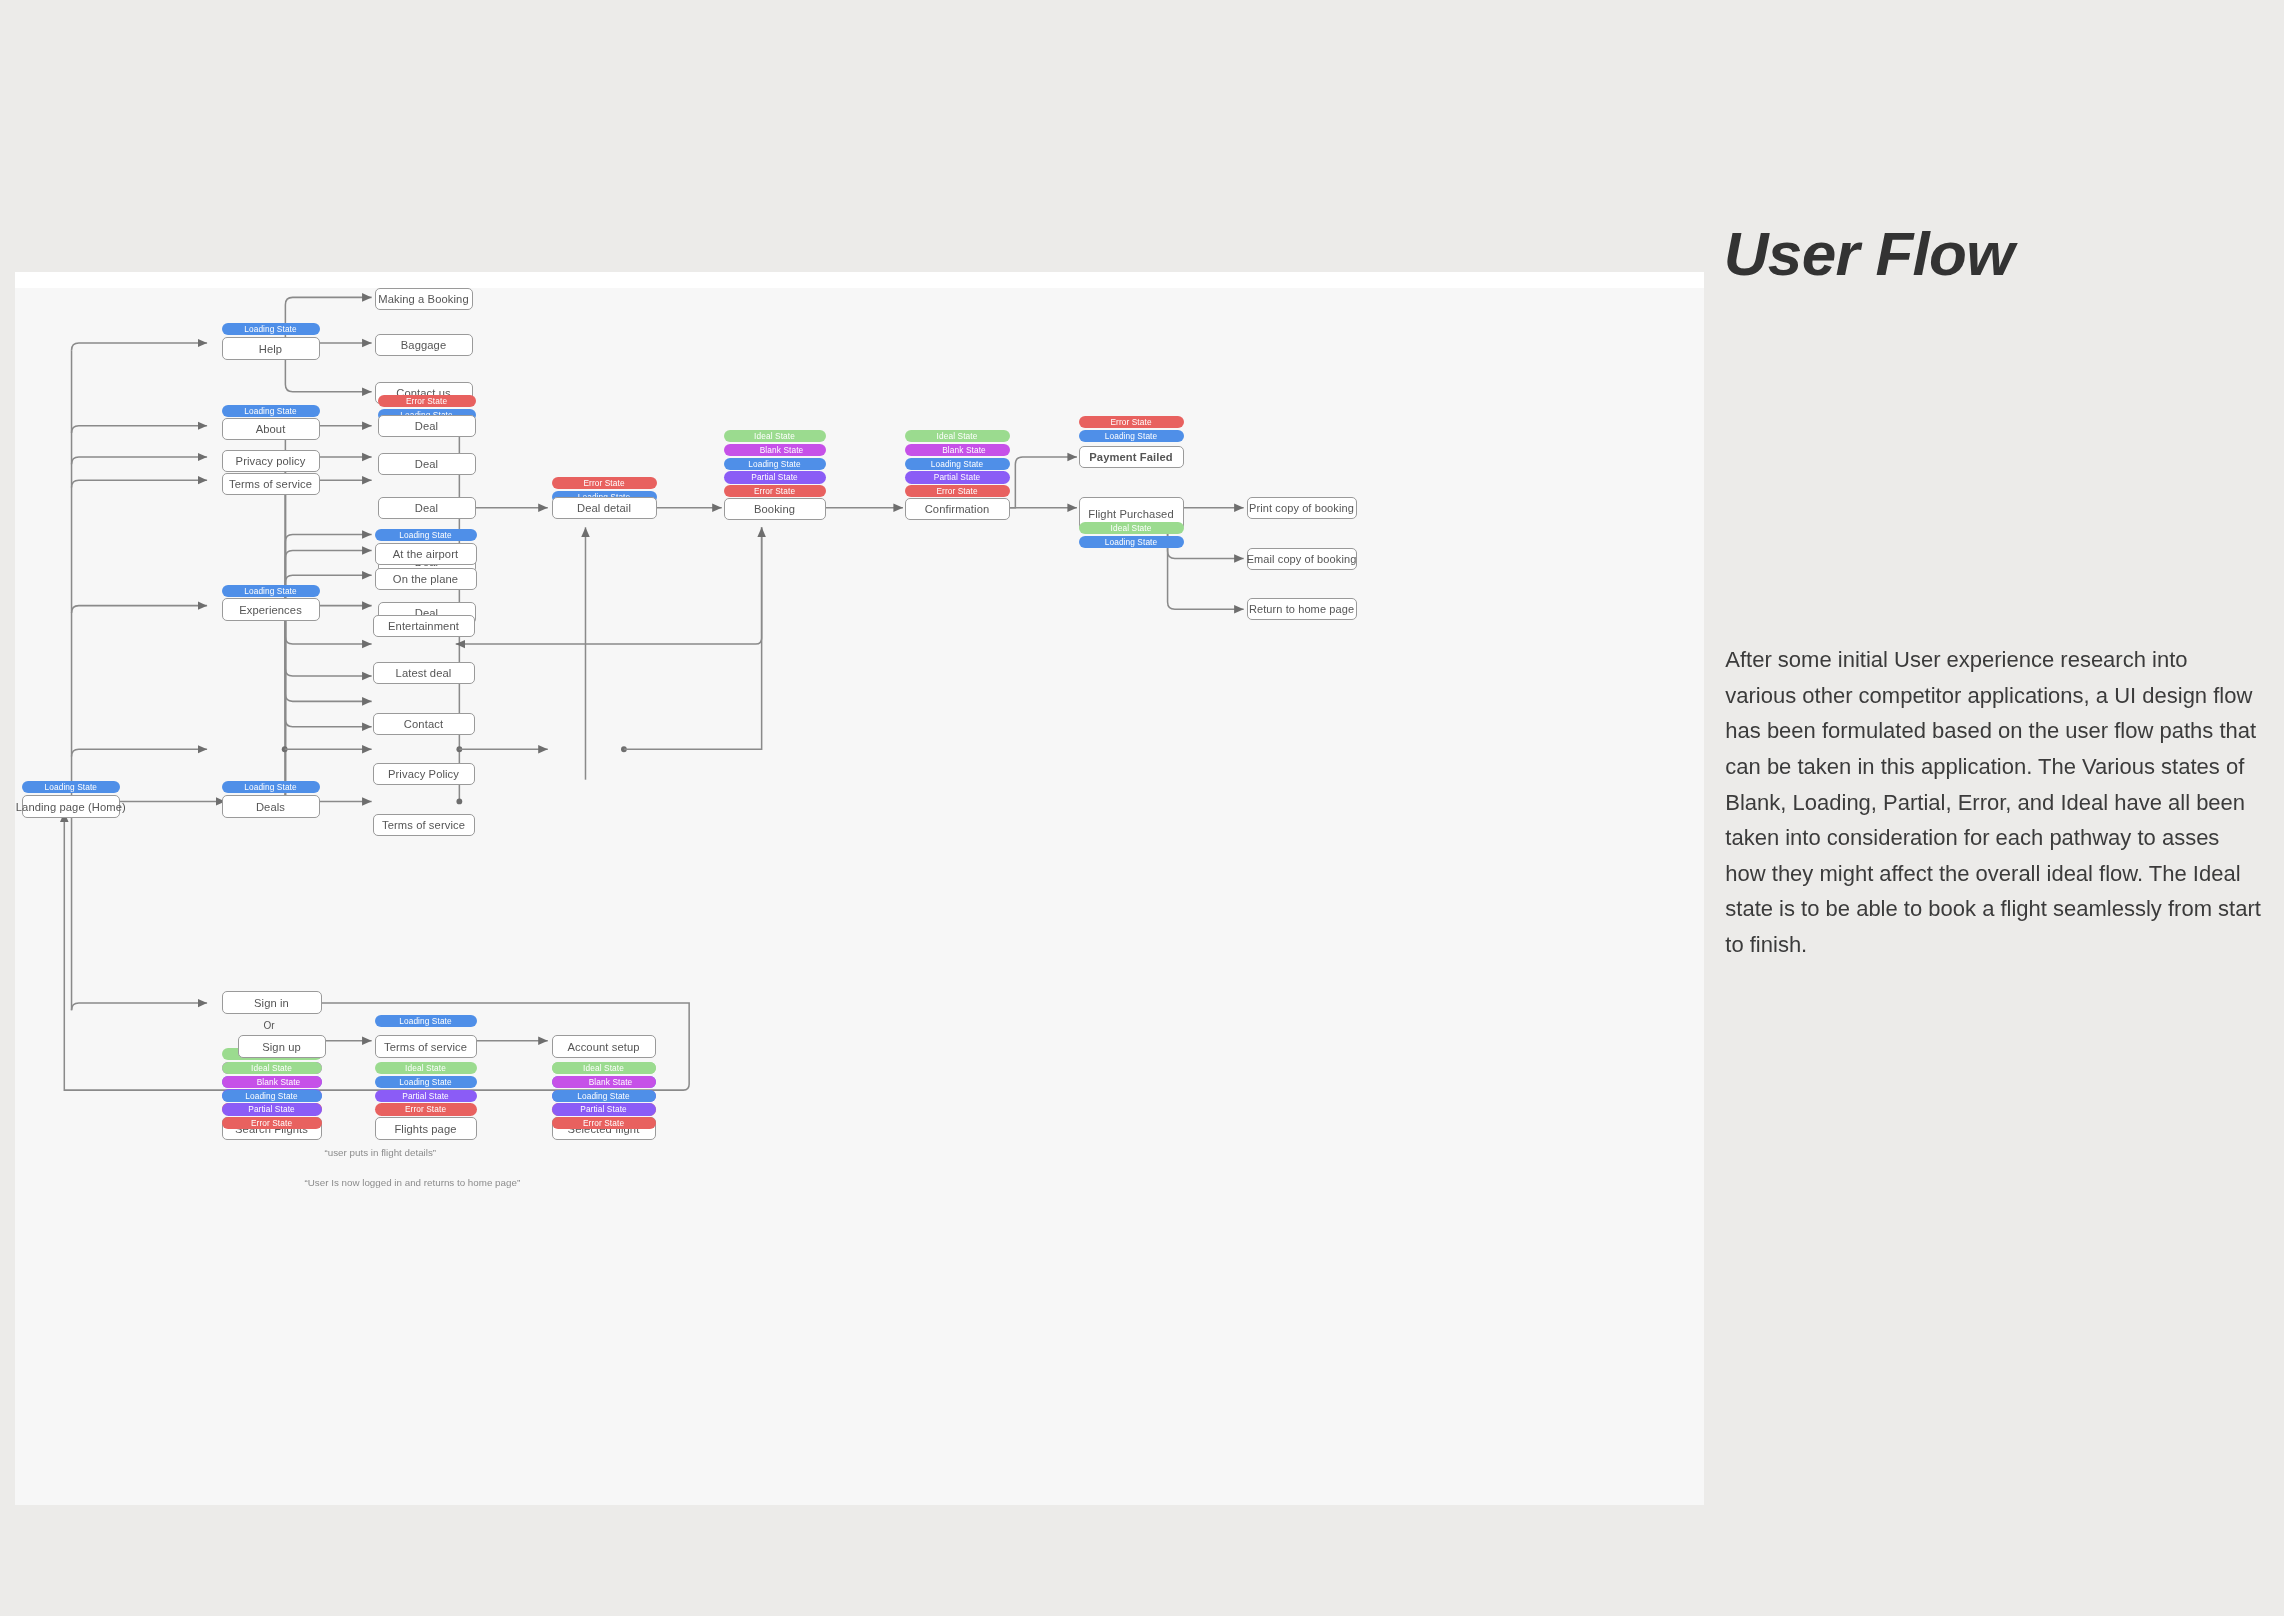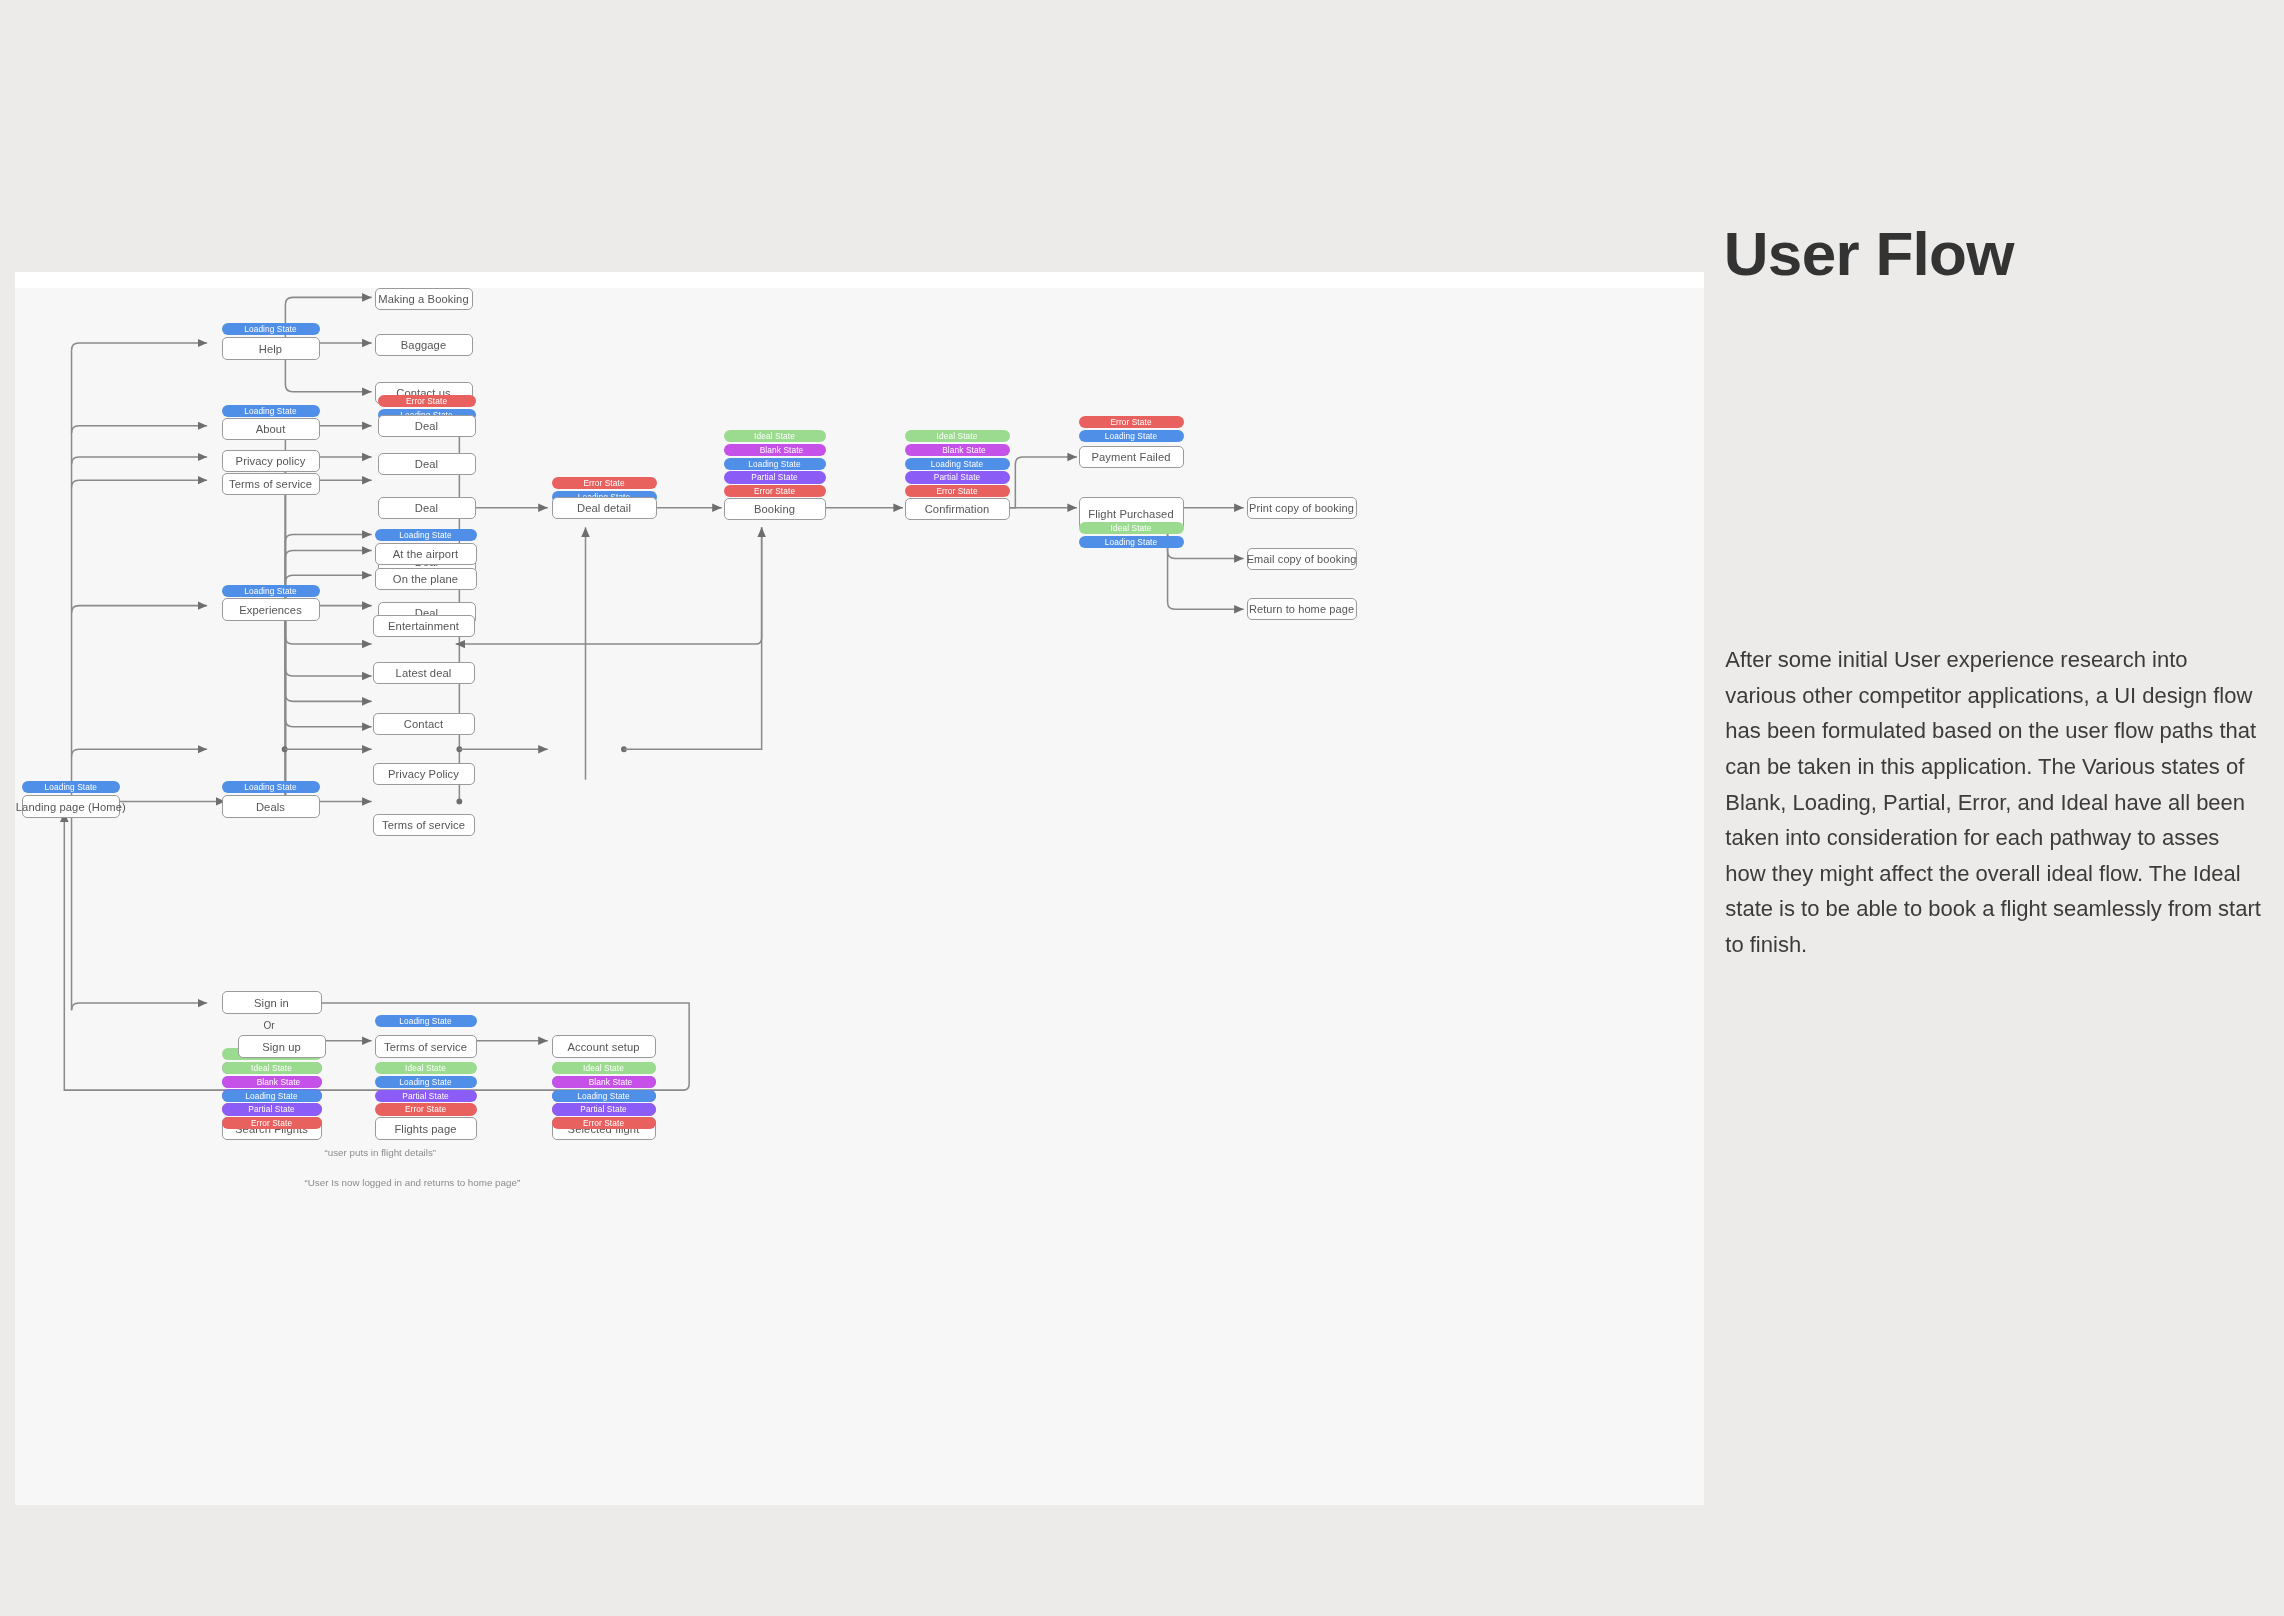--- a/index.html
+++ b/index.html
@@ -63,20 +63,21 @@
   .or-label{
     position:absolute;color:#555;font-size:10px;white-space:nowrap;
   }
 
   
   #right-panel{position:absolute;left:1718px;top:0;width:566px;height:1616px;}
   #flow-title{
     position:absolute;left:5.8px;top:218px;
     font-size:62px;font-weight:bold;color:#333333;
     letter-spacing:-0.7px;
+    font-style:italic;
   }
   #flow-body{
     position:absolute;left:7.3px;top:642px;width:537px;
     font-size:22px;line-height:1.62;color:#3b3b3b;
     text-align:left;
   }
 </style>
 </head>
 <body>
 
@@ -236,21 +237,21 @@
       <div class="badge loading">Loading State</div>
       <div class="badge partial">Partial State</div>
       <div class="badge error">Error State</div>
     </div>
     <div class="node" style="left:890px;top:226px;width:105px;height:22px;">Confirmation</div>
 
     <div class="badges" style="left:1064px;top:144px;width:105px;">
       <div class="badge error">Error State</div>
       <div class="badge loading">Loading State</div>
     </div>
-    <div class="node" style="left:1064px;top:174px;width:105px;height:22px;">Payment Failed</div>
+    <div class="node" style="left:1064px;top:174px;width:105px;height:22px;font-weight:bold;">Payment Failed</div>
 
     <div class="node" style="left:1064px;top:225px;width:105px;height:33px;">Flight Purchased</div>
     <div class="badges" style="left:1064px;top:250px;width:105px;">
       <div class="badge ideal">Ideal State</div>
       <div class="badge loading">Loading State</div>
     </div>
 
     <div class="node small" style="left:1232px;top:225px;width:110px;height:22px;">Print copy of booking</div>
     <div class="node small" style="left:1232px;top:276px;width:110px;height:22px;">Email copy of booking</div>
     <div class="node small" style="left:1232px;top:326px;width:110px;height:22px;">Return to home page</div>

